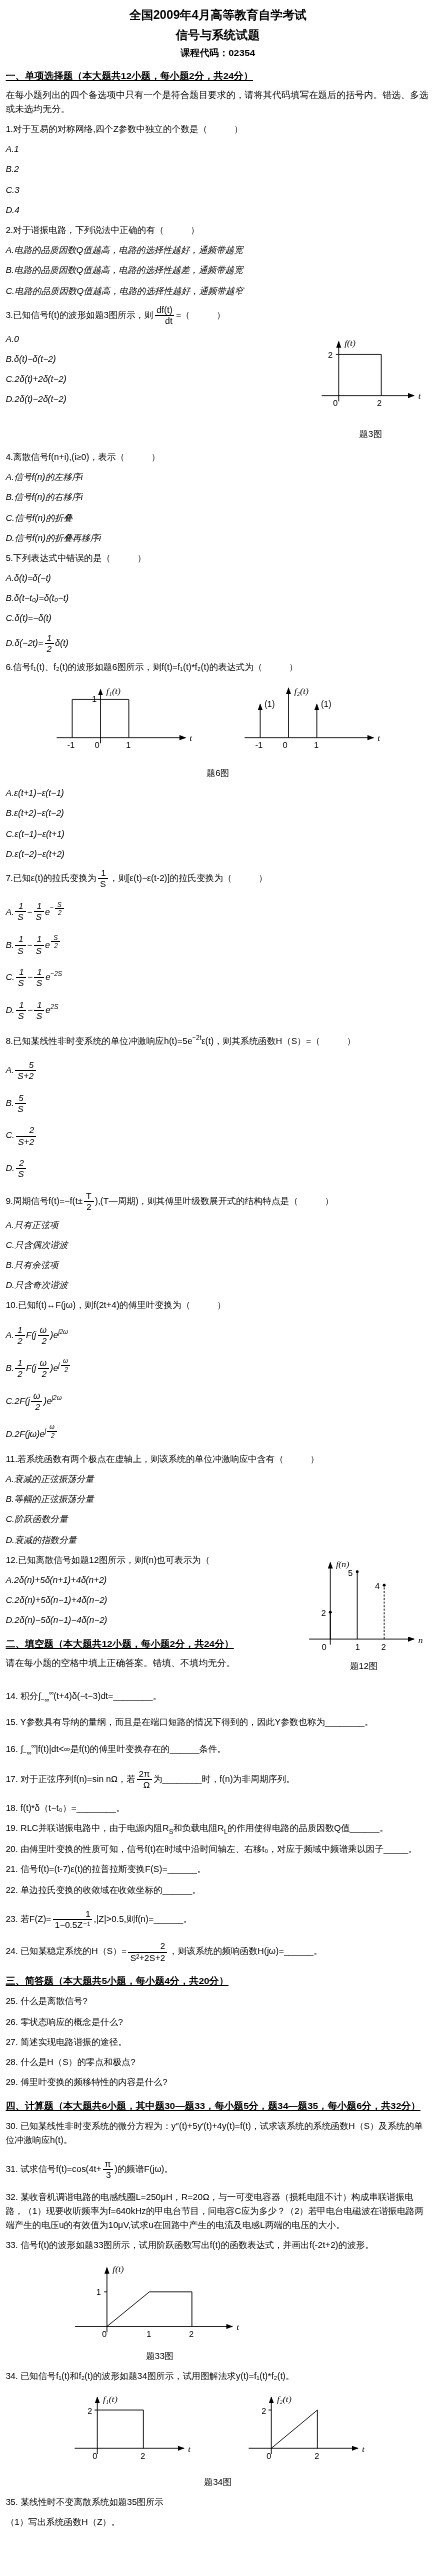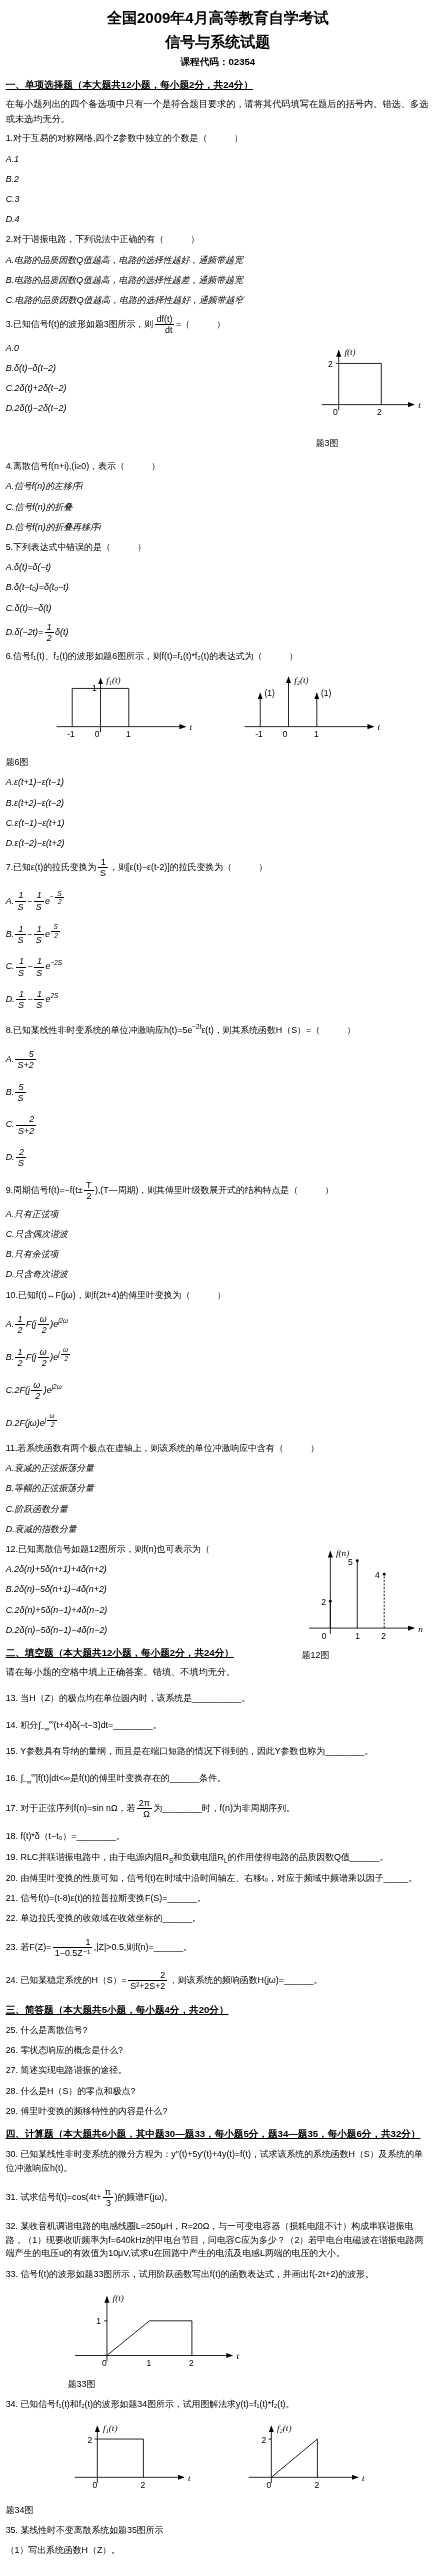--- a/index.html
+++ b/index.html
@@ -2,34 +2,34 @@
 <html style="font-size:11.3px"><head>
 <meta charset="utf-8">
 <style>
   html,body{margin:0;padding:0;background:#fff;}
   .page{
     width:437px;min-height:2576px;box-sizing:border-box;
     padding:4.3px 7px 17px 5.7px;background:#fff;color:#000;
     font-family:"Liberation Sans","DejaVu Sans",sans-serif;
     font-size:8.9px;line-height:1.55;
   }
-  .title{text-align:center;font-weight:bold;font-size:15px;margin:1.4px 0;}
+  .title{text-align:center;font-weight:bold;font-size:12px;margin:1.4px 0;}
   .title.sub{font-size:9.6px;}
   .sec{font-weight:bold;font-size:9.6px;margin:8.5px 0 4.3px;text-decoration:underline;}
   .secnote{font-weight:normal;font-size:9.2px;margin:4.3px 0 5.7px;}
   .line{margin:6.4px 0;}
   .opt{margin:6.4px 0;font-style:italic;}
   .tall{margin:11.3px 0;}
   .frac{display:inline-block;vertical-align:middle;text-align:right;line-height:1.15;margin:0 1.4px;}
   .frac .fn{display:block;border-bottom:0.7px solid #000;padding:0 2.1px;}
   .frac .fd{display:block;padding:0 2.1px;}
   sup{font-size:0.72em;}
   sub{font-size:0.72em;}
   figure{margin:0;padding:0;}
-  .cap{font-size:8.9px;margin-top:1.4px;}
+  .cap{text-align:center;font-size:8.9px;margin-top:1.4px;}
   .fig-right{float:right;margin:0 4.3px 2.8px 8.5px;}
   .figrow{display:flex;justify-content:center;align-items:flex-end;gap:43px;margin:5.7px 0 0;}
   .figrow34{display:flex;justify-content:center;align-items:flex-end;gap:50px;margin:5.7px 0 0;}
   .figwrap33{width:184px;margin:4.3px 0 0 62px;}
   .clear{clear:both;}
   svg{display:block;}
   svg line, svg path, svg polyline, svg rect, svg circle{stroke:#000;stroke-width:1.2;fill:none;}
   svg .dot{fill:#000;stroke:none;}
   svg .ah{fill:#000;stroke:none;}
   svg text{fill:#000;stroke:none;font-family:"Liberation Sans","DejaVu Sans",sans-serif;font-size:12px;}
@@ -83,20 +83,21 @@
     </figure>
     <p class="opt">A.0</p>
     <p class="opt">B.δ(t)−δ(t−2)</p>
     <p class="opt">C.2δ(t)+2δ(t−2)</p>
     <p class="opt">D.2δ(t)−2δ(t−2)</p>
     <div class="clear"></div>
   </div>
 
   <p class="line">4.离散信号f(n+i),(i≥0)，表示（　　　）</p>
   <p class="opt">A.信号f(n)的左移序i</p>
+  <p class="opt">B.信号f(n)的右移序i</p>
   <p class="opt">C.信号f(n)的折叠</p>
   <p class="opt">D.信号f(n)的折叠再移序i</p>
 
   <p class="line">5.下列表达式中错误的是（　　　）</p>
   <p class="opt">A.δ(t)=δ(−t)</p>
   <p class="opt">B.δ(t−t₀)=δ(t₀−t)</p>
   <p class="opt">C.δ(t)=−δ(t)</p>
   <p class="opt">D.δ(−2t)=<span class="frac"><span class="fn">1</span><span class="fd">2</span></span>δ(t)</p>
 
   <p class="line">6.信号f₁(t)、f₂(t)的波形如题6图所示，则f(t)=f₁(t)*f₂(t)的表达式为（　　　）</p>
@@ -200,38 +201,36 @@
         <text x="103" y="50">4</text>
         <text x="28" y="135">0</text>
         <text x="75" y="135">1</text>
         <text x="112" y="135">2</text>
         <text class="mi" x="164" y="125">n</text>
       </svg>
       <figcaption class="cap">题12图</figcaption>
     </figure>
     <p class="line">12.已知离散信号如题12图所示，则f(n)也可表示为（</p>
     <p class="opt">A.2δ(n)+5δ(n+1)+4δ(n+2)</p>
-    <p class="opt">B.2δ(n)−5δ(n+1)−4δ(n+2)</p>
     <p class="opt">C.2δ(n)+5δ(n−1)+4δ(n−2)</p>
     <p class="opt">D.2δ(n)−5δ(n−1)−4δ(n−2)</p>
 
     <div class="sec">二、填空题（本大题共12小题，每小题2分，共24分）</div>
     <div class="secnote">请在每小题的空格中填上正确答案。错填、不填均无分。</div>
     <div class="clear"></div>
   </div>
 
-  <p class="line">13. 当H（Z）的极点均在单位圆内时，该系统是__________。</p>
   <p class="line tall">14. 积分∫<sub>−∞</sub><sup>∞</sup>(t+4)δ(−t−3)dt=________。</p>
   <p class="line">15. Y参数具有导纳的量纲，而且是在端口短路的情况下得到的，因此Y参数也称为________。</p>
   <p class="line tall">16. ∫<sub>−∞</sub><sup>∞</sup>|f(t)|dt&lt;∞是f(t)的傅里叶变换存在的______条件。</p>
   <p class="line tall">17. 对于正弦序列f(n)=sin nΩ，若<span class="frac"><span class="fn">2π</span><span class="fd">Ω</span></span>为________时，f(n)为非周期序列。</p>
   <p class="line">18. f(t)*δ（t−t₀）=________。</p>
   <p class="line">19. RLC并联谐振电路中，由于电源内阻R<sub>S</sub>和负载电阻R<sub>L</sub>的作用使得电路的品质因数Q值______。</p>
   <p class="line">20. 由傅里叶变换的性质可知，信号f(t)在时域中沿时间轴左、右移t₀，对应于频域中频谱乘以因子_____。</p>
-  <p class="line">21. 信号f(t)=(t-8)ε(t)的拉普拉斯变换F(S)=______。</p>
+  <p class="line">21. 信号f(t)=(t-7)ε(t)的拉普拉斯变换F(S)=______。</p>
   <p class="line">22. 单边拉氏变换的收敛域在收敛坐标的______。</p>
   <p class="line tall">23. 若F(Z)=<span class="frac"><span class="fn">1</span><span class="fd">1−0.5Z⁻¹</span></span>,|Z|&gt;0.5,则f(n)=______。</p>
   <p class="line tall">24. 已知某稳定系统的H（S）=<span class="frac"><span class="fn">2</span><span class="fd">S²+2S+2</span></span>，则该系统的频响函数H(jω)=______。</p>
 
   <div class="sec">三、简答题（本大题共5小题，每小题4分，共20分）</div>
   <p class="line">25. 什么是离散信号?</p>
   <p class="line">26. 零状态响应的概念是什么?</p>
   <p class="line">27. 简述实现电路谐振的途径。</p>
   <p class="line">28. 什么是H（S）的零点和极点?</p>
   <p class="line">29. 傅里叶变换的频移特性的内容是什么?</p>

